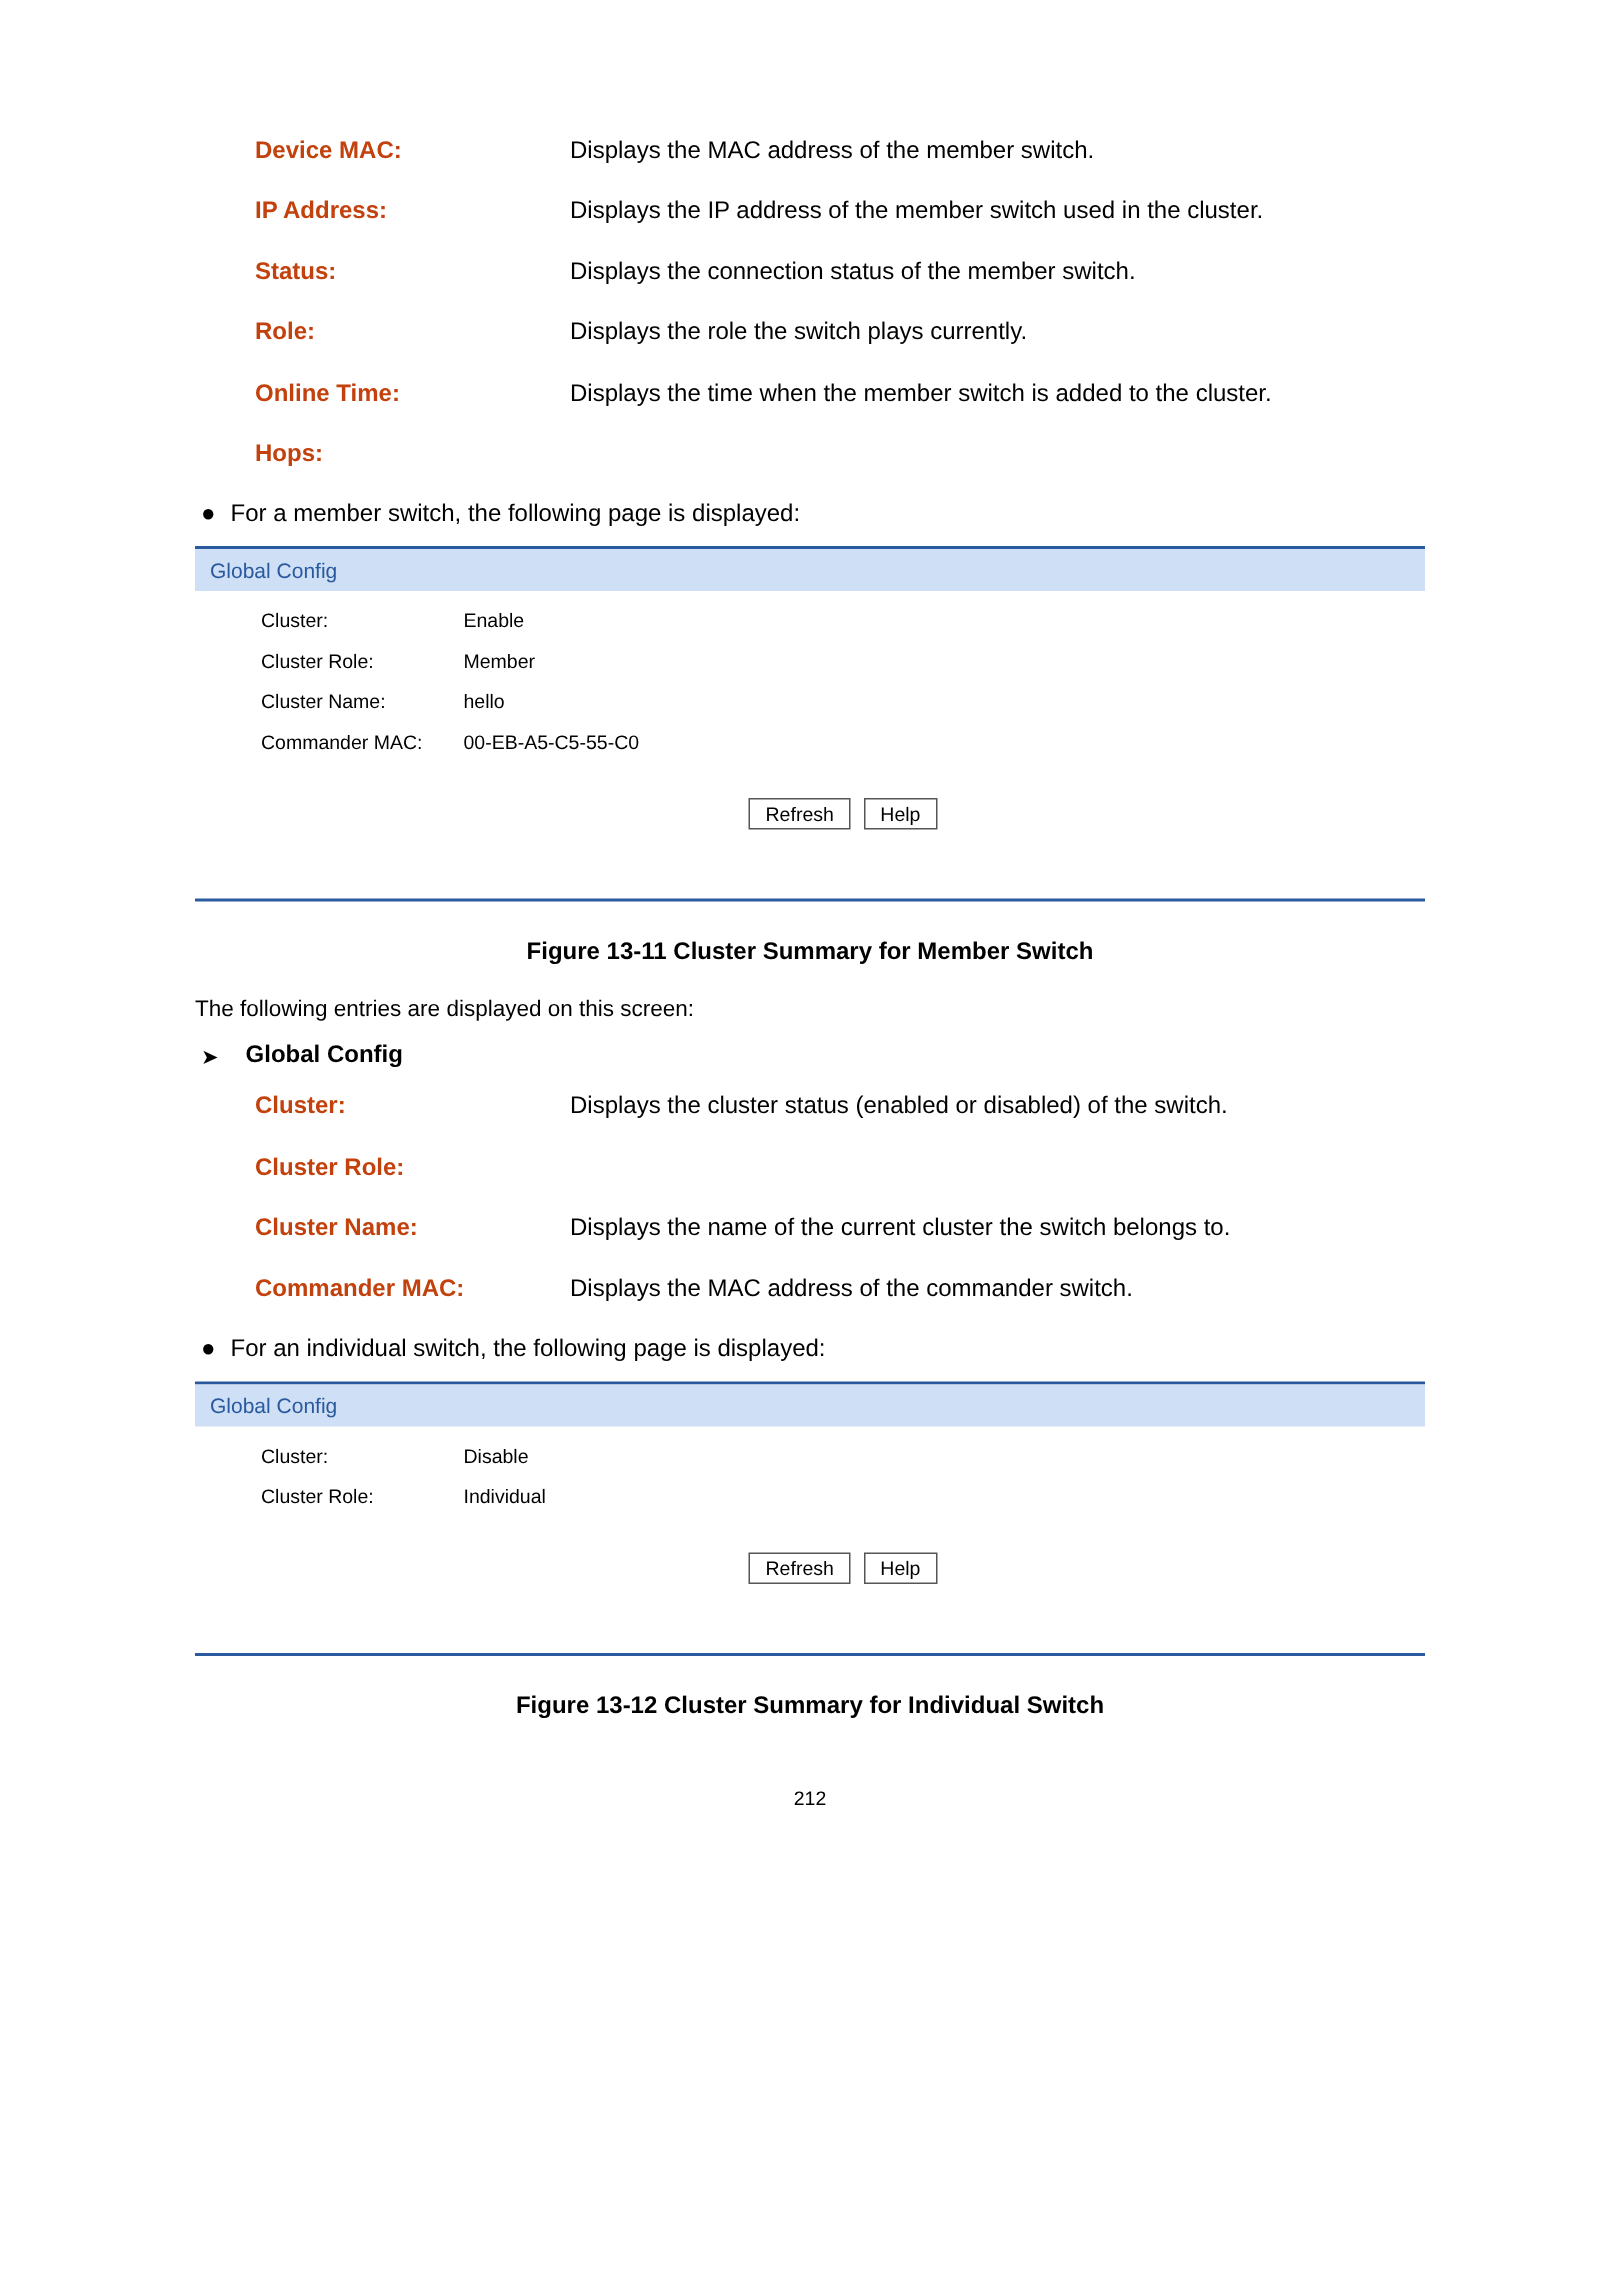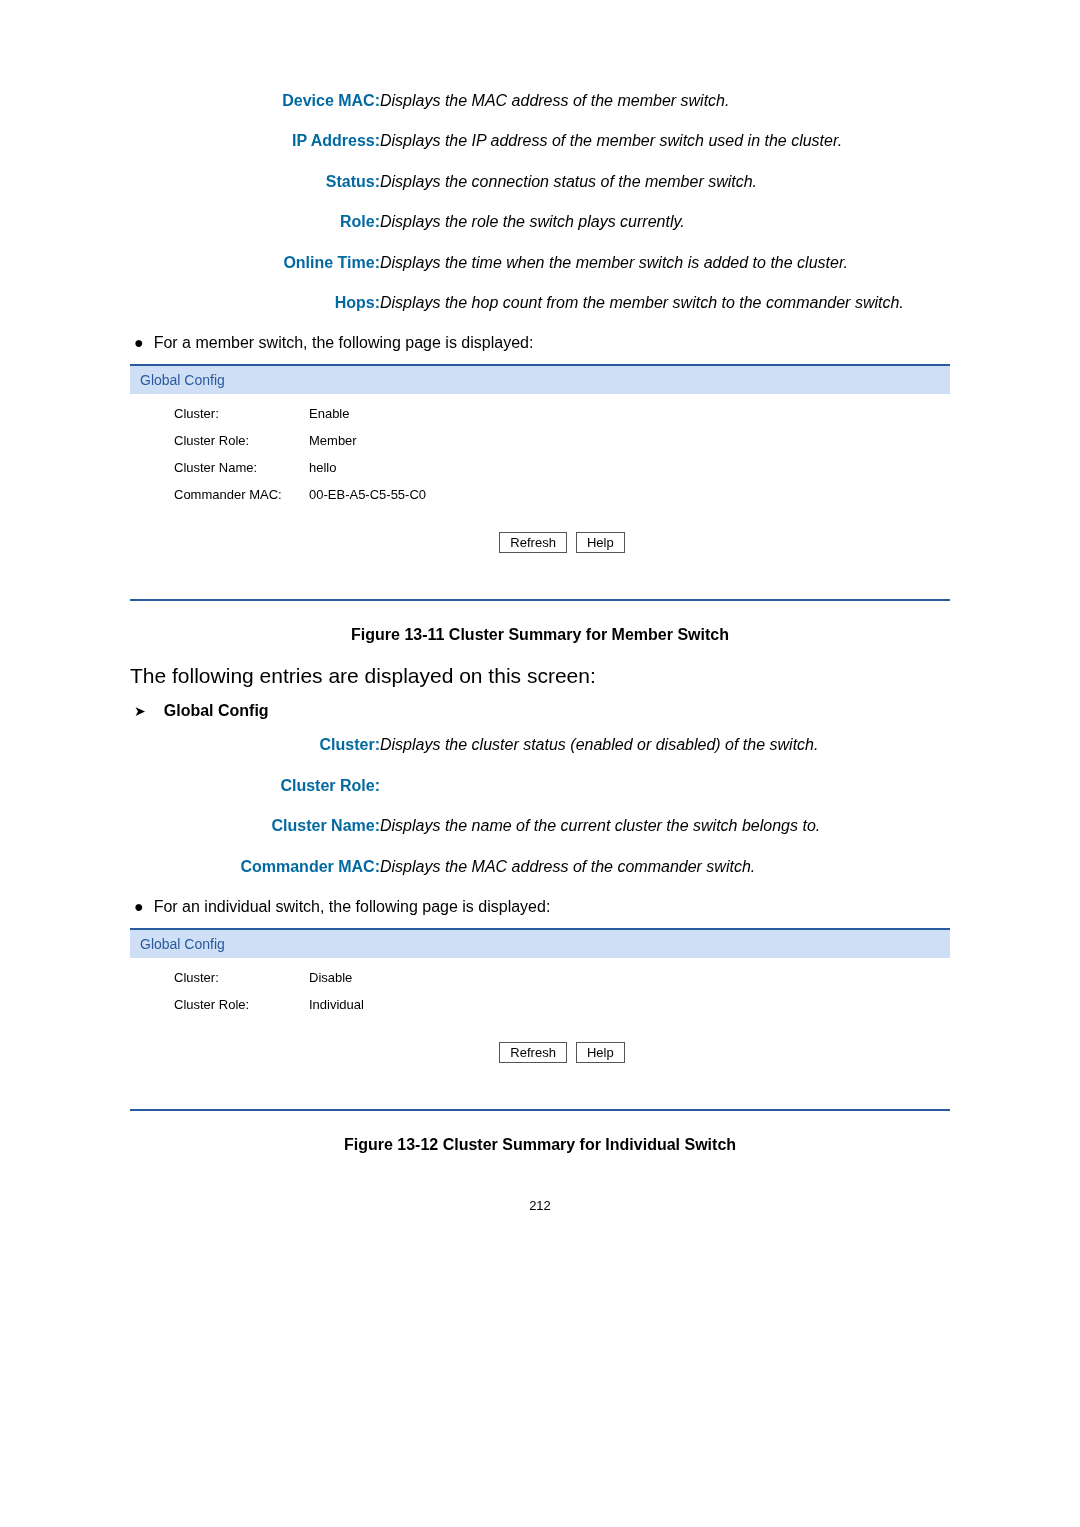--- a/index.html
+++ b/index.html
@@ -18,29 +18,27 @@
     .def-table {
       margin-bottom: 20px;
       margin-left: 40px;
     }
     .def-row {
       display: flex;
       margin-bottom: 18px;
       line-height: 1.4;
     }
     .def-term {
-      color: #0369a1;
+      color: #c2410c;
       font-weight: bold;
       width: 210px;
       flex-shrink: 0;
-      text-align: right;
     }
     .def-desc {
       flex: 1;
-      font-style: italic;
     }
     .bullet-line {
       display: flex;
       margin: 12px 0 12px 0;
       font-size: 16px;
     }
     .bullet-dot {
       margin-right: 10px;
       margin-left: 4px;
     }
@@ -86,21 +84,21 @@
       font-family: Arial, sans-serif;
     }
     .figure-caption {
       text-align: center;
       margin: 20px 0 6px 0;
       font-size: 16px;
       font-weight: bold;
     }
     .intro-text {
       margin: 20px 0 14px 0;
-      font-size: 21px;
+      font-size: 15px;
     }
     .arrow-section {
       display: flex;
       align-items: center;
       margin: 8px 0 14px 0;
     }
     .arrow-icon {
       margin-right: 18px;
       margin-left: 4px;
       font-size: 14px;
@@ -134,21 +132,20 @@
   <div class="def-row">
     <div class="def-term">Role:</div>
     <div class="def-desc">Displays the role the switch plays currently.</div>
   </div>
   <div class="def-row">
     <div class="def-term">Online Time:</div>
     <div class="def-desc">Displays the time when the member switch is added to the cluster.</div>
   </div>
   <div class="def-row">
     <div class="def-term">Hops:</div>
-    <div class="def-desc">Displays the hop count from the member switch to the commander switch.</div>
   </div>
 </div>
 
 <div class="bullet-line">
   <span class="bullet-dot">●</span>
   <span>For a member switch, the following page is displayed:</span>
 </div>
 
 <div class="config-panel">
   <div class="panel-header">Global Config</div>

